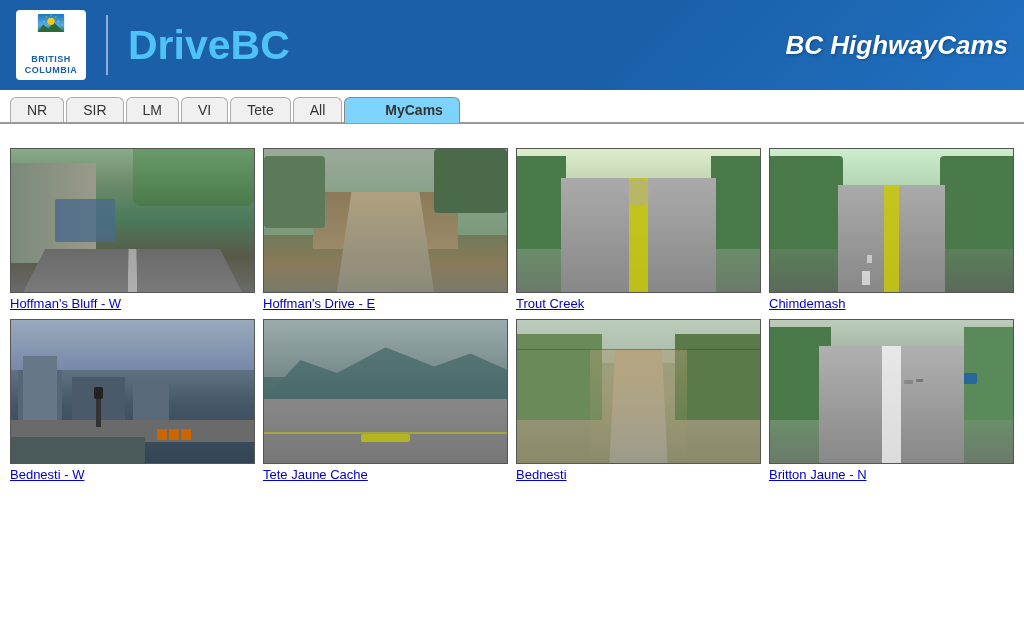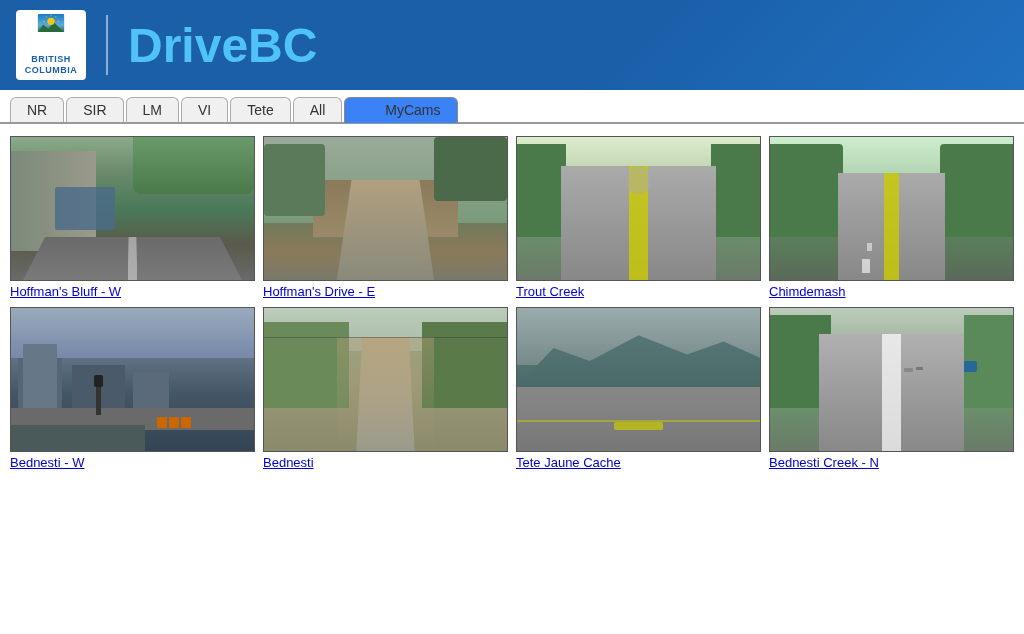--- a/index.html
+++ b/index.html
@@ -44,21 +44,21 @@
       line-height: 1.2;
       margin-top: 2px;
     }
     .divider-line {
       width: 2px;
       height: 60px;
       background: rgba(255,255,255,0.5);
       margin: 0 8px;
     }
     .drive-bc {
-      font-size: 48px;
+      font-size: 41px;
       font-weight: bold;
       color: #fff;
     }
     .drive-bc span {
       color: #4fc3f7;
     }
     .header-title {
       font-size: 26px;
       font-weight: bold;
       font-style: italic;
@@ -79,35 +79,36 @@
       border: 1px solid #aaa;
       border-bottom: none;
       border-radius: 6px 6px 0 0;
       background: #f0f0f0;
       font-size: 14px;
       cursor: pointer;
       color: #333;
       text-decoration: none;
     }
     .tab.active {
-      background: #3b82f6;
-      font-weight: normal;
+      background: #7dd3fc;
+      font-weight: bold;
       border-color: #888;
       padding-bottom: 5px;
       position: relative;
       bottom: -1px;
       padding-left: 40px;
     }
 
     
     .cam-grid {
       display: grid;
       grid-template-columns: repeat(4, 1fr);
       gap: 8px;
       padding: 12px 10px;
+      margin-top: 12px;
     }
     .cam-item {
       display: flex;
       flex-direction: column;
       cursor: pointer;
     }
     .cam-image {
       width: 100%;
       height: 145px;
       background: #2a4a2a;
@@ -159,20 +160,21 @@
         <line x1="17.5" y1="6.5" x2="15" y2="4" stroke="#f5c518" stroke-width="1.5"></line>
         <line x1="13" y1="14" x2="10" y2="14" stroke="#f5c518" stroke-width="1.5"></line>
       </svg>
       <div class="logo-text">BRITISH COLUMBIA</div>
     </div>
     <div class="divider-line"></div>
     <div class="drive-bc">
       <span>Drive</span><span>BC</span>
     </div>
   </div>
+  <div class="header-title">BC HighwayCams</div>
 </div>
 
 <div class="tabs">
   <a class="tab" href="#">NR</a>
   <a class="tab" href="#">SIR</a>
   <a class="tab" href="#">LM</a>
   <a class="tab" href="#">VI</a>
   <a class="tab" href="#">Tete</a>
   <a class="tab" href="#">All</a>
   <a class="tab active" href="#">MyCams</a>
@@ -277,54 +279,54 @@
         <div style="position:absolute;bottom:16%;left:70%;width:4%;height:8%;background:#cc6600;border-radius:1px;"></div>
 
         <div style="position:absolute;bottom:0;left:0;width:55%;height:18%;background:#4a5a5a;"></div>
       </div>
     </div>
     <a class="cam-label" href="#">Bednesti - W</a>
   </div>
 
   <div class="cam-item">
     <div class="cam-image">
+      <div class="scene" style="background: linear-gradient(180deg, #8a9a9a 0%, #5a7a7a 25%, #4a6a6a 55%, #6a7a6a 100%);">
+
+        <div style="position:absolute;top:0;left:0;width:100%;height:40%;background:linear-gradient(180deg,#9aabab,#778a8a);"></div>
+
+        <div style="position:absolute;top:10%;left:0;width:100%;height:45%;background:linear-gradient(180deg,#5a7a7a,#4a6a6a);clip-path:polygon(0 100%,15% 40%,30% 60%,50% 20%,70% 50%,85% 30%,100% 55%,100% 100%);"></div>
+
+        <div style="position:absolute;bottom:0;left:0;width:100%;height:45%;background:linear-gradient(180deg,#888888,#777777);"></div>
+
+        <div style="position:absolute;bottom:15%;left:40%;width:20%;height:5%;background:#cccc00;opacity:0.7;border-radius:2px;"></div>
+
+        <div style="position:absolute;bottom:20%;left:0;width:100%;height:2%;background:#cccc00;opacity:0.5;"></div>
+      </div>
+    </div>
+    <a class="cam-label" href="#">Tete Jaune Cache</a>
+  </div>
+
+  <div class="cam-item">
+    <div class="cam-image">
       <div class="scene" style="background: linear-gradient(180deg, #aabbaa 0%, #8aaa8a 20%, #9a9a7a 50%, #8a8a6a 100%);">
 
         <div style="position:absolute;top:0;left:0;width:100%;height:30%;background:linear-gradient(180deg,#bbccbb,#aabbaa);"></div>
 
         <div style="position:absolute;top:10%;left:0;width:35%;height:60%;background:#6a8a5a;"></div>
 
         <div style="position:absolute;top:10%;right:0;width:35%;height:60%;background:#5a7a4a;"></div>
 
         <div style="position:absolute;bottom:0;left:38%;width:24%;height:80%;background:linear-gradient(180deg,#c0b090,#9a9a8a);clip-path:polygon(10% 0%,90% 0%,100% 100%,0% 100%);"></div>
 
         <div style="position:absolute;bottom:0;left:30%;width:40%;height:80%;background:linear-gradient(180deg,#aa9a70,transparent);clip-path:polygon(0% 0%,100% 0%,100% 100%,0% 100%);opacity:0.5;"></div>
 
         <div style="position:absolute;top:20%;left:0;width:100%;height:1%;background:transparent;border-top:1px solid #333;opacity:0.4;"></div>
       </div>
     </div>
     <a class="cam-label" href="#">Bednesti</a>
-  </div>
-
-  <div class="cam-item">
-    <div class="cam-image">
-      <div class="scene" style="background: linear-gradient(180deg, #8a9a9a 0%, #5a7a7a 25%, #4a6a6a 55%, #6a7a6a 100%);">
-
-        <div style="position:absolute;top:0;left:0;width:100%;height:40%;background:linear-gradient(180deg,#9aabab,#778a8a);"></div>
-
-        <div style="position:absolute;top:10%;left:0;width:100%;height:45%;background:linear-gradient(180deg,#5a7a7a,#4a6a6a);clip-path:polygon(0 100%,15% 40%,30% 60%,50% 20%,70% 50%,85% 30%,100% 55%,100% 100%);"></div>
-
-        <div style="position:absolute;bottom:0;left:0;width:100%;height:45%;background:linear-gradient(180deg,#888888,#777777);"></div>
-
-        <div style="position:absolute;bottom:15%;left:40%;width:20%;height:5%;background:#cccc00;opacity:0.7;border-radius:2px;"></div>
-
-        <div style="position:absolute;bottom:20%;left:0;width:100%;height:2%;background:#cccc00;opacity:0.5;"></div>
-      </div>
-    </div>
-    <a class="cam-label" href="#">Tete Jaune Cache</a>
   </div>
 
   <div class="cam-item">
     <div class="cam-image">
       <div class="scene" style="background: linear-gradient(180deg, #aabbaa 0%, #8aaa8a 20%, #6a9a6a 55%, #6a7a6a 100%);">
 
         <div style="position:absolute;top:0;left:0;width:100%;height:35%;background:linear-gradient(180deg,#bbccbb,#99aa99);"></div>
 
         <div style="position:absolute;top:5%;left:0;width:25%;height:65%;background:#4a7a4a;"></div>
 
@@ -337,16 +339,16 @@
         <div style="position:absolute;bottom:63%;left:28%;width:6%;height:2%;background:#444;border-radius:2px;"></div>
 
         <div style="position:absolute;bottom:0;left:20%;width:60%;height:82%;background:linear-gradient(180deg,#b0b0b0,#888888);"></div>
 
         <div style="position:absolute;bottom:0;left:46%;width:8%;height:82%;background:white;opacity:0.7;"></div>
 
         <div style="position:absolute;bottom:55%;left:55%;width:4%;height:3%;background:#888;border-radius:1px;"></div>
         <div style="position:absolute;bottom:57%;left:60%;width:3%;height:2%;background:#777;border-radius:1px;"></div>
       </div>
     </div>
-    <a class="cam-label" href="#">Bednesti Creek - N</a>
+    <a class="cam-label" href="#">Britton Jaune - N</a>
   </div>
 
 </div>
 
 </body></html>

